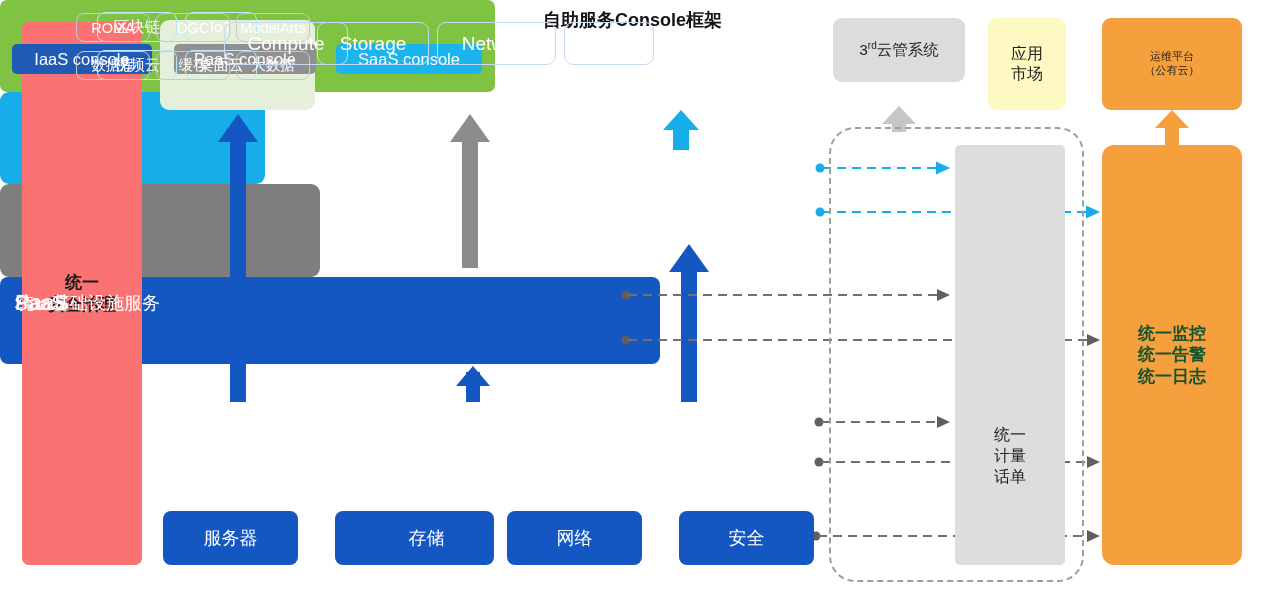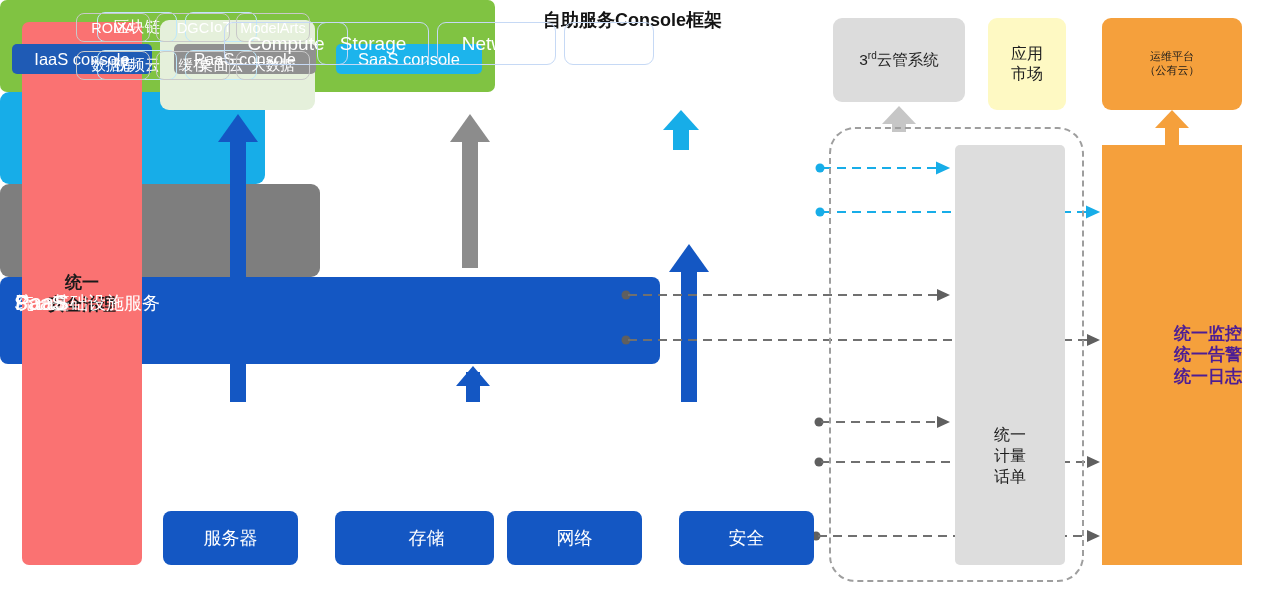--- a/index.html
+++ b/index.html
@@ -15,27 +15,27 @@
 
   
   #console-frame{left:322px;top:18px;width:495px;height:92px;background:#80C342;border-radius:7px;display:block;}
   #console-title{position:absolute;left:0;top:8px;width:100%;text-align:center;color:#141414;font-size:18px;font-weight:700;}
   .console-chip{position:absolute;top:44px;height:30px;border-radius:5px;display:flex;align-items:center;justify-content:center;color:#fff;font-size:16.5px;}
   #chip-iaas{left:12px;width:140px;background:#1F5BB5;}
   #chip-paas{left:174px;width:142px;background:#909090;}
   #chip-saas{left:336px;width:146px;background:#1CB4EC;}
 
   
-  #third-party{left:833px;top:18px;width:132px;height:84px;background:#DCDCDC;border-radius:9px;color:#1f1f1f;font-size:15.5px;}
+  #third-party{left:833px;top:18px;width:132px;height:64px;background:#DCDCDC;border-radius:9px;color:#1f1f1f;font-size:15.5px;}
   #third-party sup{font-size:10px;vertical-align:super;}
   #app-market{left:988px;top:18px;width:78px;height:92px;background:#fef9c3;border-radius:9px;color:#1f1f1f;font-size:16px;}
 
   
   #ops-public{left:1102px;top:18px;width:140px;height:92px;background:#F5A03C;border-radius:9px;color:#1b1b1b;font-size:11px;}
-  #ops-main{left:1102px;top:145px;width:140px;height:420px;background:#F5A03C;border-radius:0;color:#4c1d95;font-size:17px;font-weight:700;justify-content:flex-end;}
+  #ops-main{left:1102px;top:145px;width:140px;height:420px;background:#F5A03C;border-radius:12px;color:#14532d;font-size:17px;font-weight:700;}
 
   
   #saas{left:553px;top:146px;width:265px;height:92px;background:#17ADE8;border-radius:9px;display:block;}
   #saas-label{position:absolute;left:14px;top:0;height:100%;display:flex;align-items:center;color:#fff;font-size:21px;}
   .saas-chip{position:absolute;border:1.6px solid #bfe8fb;border-radius:8px;display:flex;align-items:center;justify-content:center;color:#fff;font-size:15.5px;height:28px;}
   #sc0{left:97px;top:12px;width:78px;}
   #sc1{left:185px;top:12px;width:70px;}
   #sc2{left:97px;top:50px;width:78px;}
   #sc3{left:185px;top:50px;width:70px;}
 

